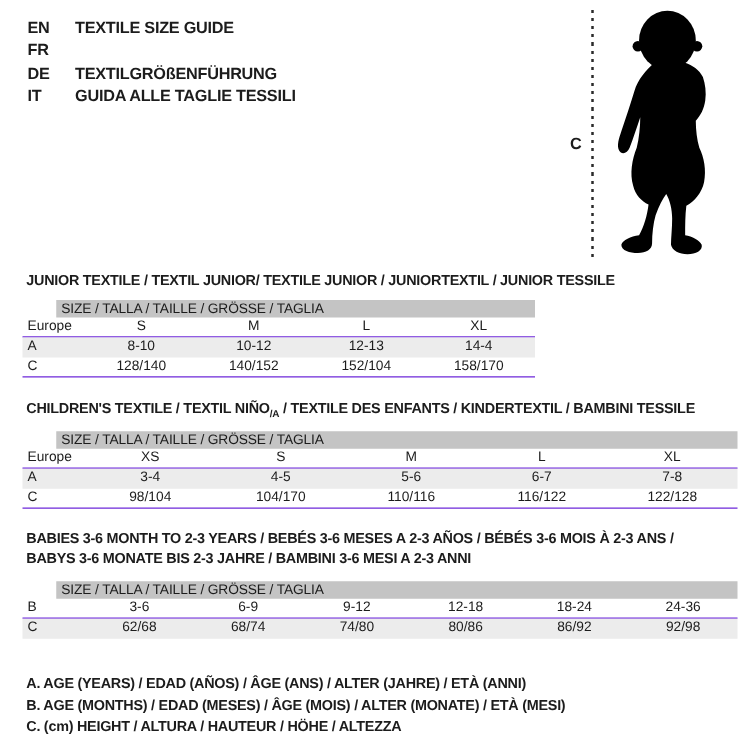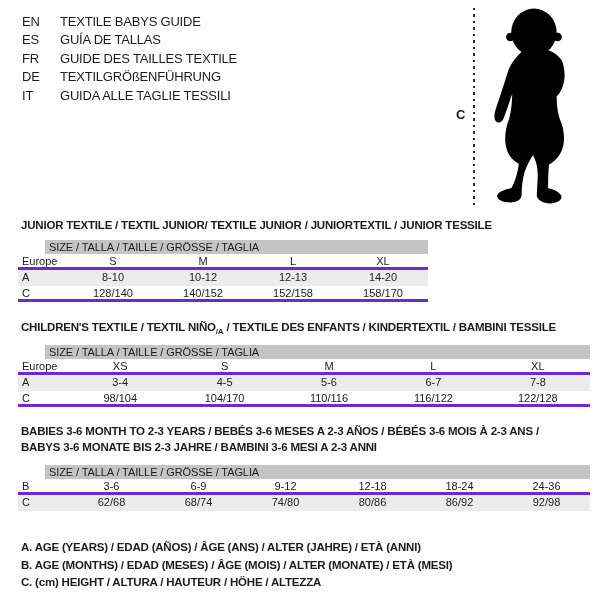--- a/index.html
+++ b/index.html
@@ -4,21 +4,21 @@
 <style>
   html,body { margin:0; padding:0; background:#fff; }
   .page {
     position:relative; width:600px; height:600px; background:#ffffff;
     font-family:"Liberation Sans", sans-serif; color:#1c1c1c; overflow:hidden;
   }
 
   
   .lang-block { position:absolute; left:22px; top:12px; }
   .lang-row { display:flex; height:18.5px; align-items:center;
-              font-size:13px; font-weight:normal; letter-spacing:-0.2px; }
+              font-size:13px; font-weight:bold; letter-spacing:-0.2px; }
   .lang-code { width:38px; }
 
   
   .measure-line { position:absolute; left:473px; top:8px; width:2px; height:198px;
     background:repeating-linear-gradient(to bottom,#2b2b2b 0 2.5px,transparent 2.5px 6.5px); }
   .measure-label { position:absolute; left:456px; top:107px;
     font-size:13px; font-weight:bold; }
   .baby-svg { position:absolute; left:481px; top:6px; width:104px; height:200px; }
   .baby-svg * { fill:#000; }
 
@@ -31,47 +31,42 @@
   .title-babies   { left:21px; top:423px; white-space:normal; width:560px; }
 
   
   .stable { position:absolute; font-size:11px; }
   .table-junior   { left:18px; top:240px; width:410px; }
   .table-children { left:18px; top:345px; width:572px; }
   .table-babies   { left:18px; top:465px; width:572px; }
   .size-band { height:14px; line-height:14px; padding-left:4px;
                letter-spacing:-0.1px; box-sizing:border-box;margin-left:27px; }
   .t-row { display:flex; height:16px; line-height:15px; box-sizing:border-box;
-           border-bottom:3px solid #6d28d9; }
+           border-bottom:1px solid #6d28d9; }
   .t-row.shaded { border-bottom:1px solid transparent; }
   .t-label { width:50px; padding-left:4px; box-sizing:border-box; }
   .t-cell { flex:1; text-align:center; }
 
   
   .footnotes { position:absolute; left:21px; top:539px; }
   .footnote { font-size:11.5px; font-weight:bold; letter-spacing:-0.2px;
               line-height:17.5px; white-space:nowrap; }
 </style>
 </head>
 <body>
 
 <div class="page">
 
   <div class="lang-block" id="langBlock">
       <div class="lang-row">
         <span class="lang-code">EN</span>
-        <span class="lang-title">TEXTILE BABYS GUIDE</span>
-      </div>
-      <div class="lang-row">
-        <span class="lang-code">ES</span>
-        <span class="lang-title">GUÍA DE TALLAS</span>
+        <span class="lang-title">TEXTILE SIZE GUIDE</span>
       </div>
       <div class="lang-row">
         <span class="lang-code">FR</span>
-        <span class="lang-title">GUIDE DES TAILLES TEXTILE</span>
       </div>
       <div class="lang-row">
         <span class="lang-code">DE</span>
         <span class="lang-title">TEXTILGRÖßENFÜHRUNG</span>
       </div>
       <div class="lang-row">
         <span class="lang-code">IT</span>
         <span class="lang-title">GUIDA ALLE TAGLIE TESSILI</span>
       </div>
     </div>
@@ -103,27 +98,27 @@
           <span class="t-cell">S</span>
           <span class="t-cell">M</span>
           <span class="t-cell">L</span>
           <span class="t-cell">XL</span>
         </div>
         <div class="t-row shaded" style="background: rgb(236, 236, 236);">
           <span class="t-label">A</span>
           <span class="t-cell">8-10</span>
           <span class="t-cell">10-12</span>
           <span class="t-cell">12-13</span>
-          <span class="t-cell">14-20</span>
+          <span class="t-cell">14-4</span>
         </div>
         <div class="t-row">
           <span class="t-label">C</span>
           <span class="t-cell">128/140</span>
           <span class="t-cell">140/152</span>
-          <span class="t-cell">152/158</span>
+          <span class="t-cell">152/104</span>
           <span class="t-cell">158/170</span>
         </div>
       </div>
       <div class="stitle title-children"><span>CHILDREN'S TEXTILE / TEXTIL NIÑO</span><span class="sub">/A</span><span> / TEXTILE DES ENFANTS / KINDERTEXTIL / BAMBINI TESSILE</span></div>
       <div class="stable table-children">
         <div class="size-band" style="background: rgb(196, 196, 196);">SIZE / TALLA / TAILLE / GRÖSSE / TAGLIA</div>
         <div class="t-row">
           <span class="t-label">Europe</span>
           <span class="t-cell">XS</span>
           <span class="t-cell">S</span>

